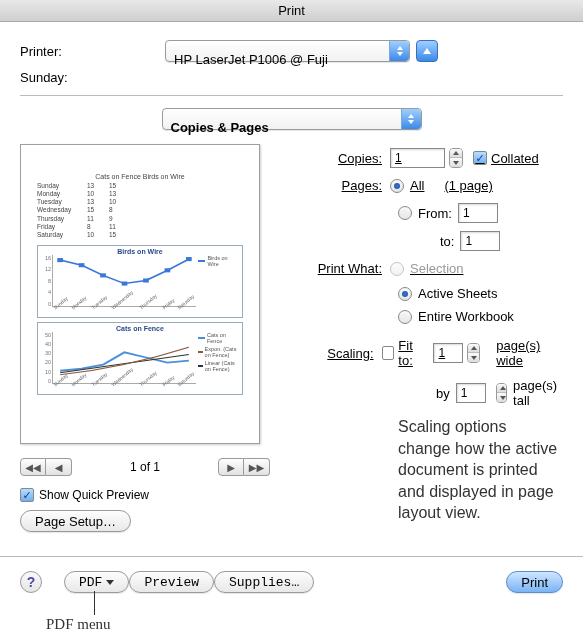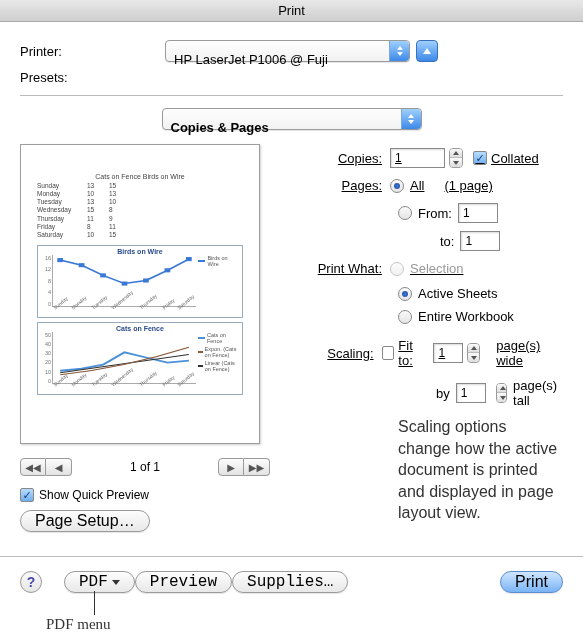--- a/index.html
+++ b/index.html
@@ -120,21 +120,21 @@
   .radio { width:14px; height:14px; border:1px solid #888; border-radius:50%; background:linear-gradient(#fafafa,#e5e5e5); display:inline-flex; align-items:center; justify-content:center; vertical-align:middle;}
   .radio.checked::after { content:""; width:6px; height:6px; background:radial-gradient(#3a78d8,#1e4a98); border-radius:50%;}
   .radio.disabled { opacity:0.5; }
   .sub { margin-left:98px; display:flex; align-items:center; margin-bottom:8px; gap:6px;}
   .hint { margin-left:98px; font-size:16px; color:#333; line-height:1.35; margin-top:4px; }
 
   .below-preview { margin-top:12px; }
   .quick-row { display:flex; align-items:center; gap:5px; font-size:12px;}
   .push-btn {
     display:inline-flex; align-items:center; justify-content:center;
-    height:22px; padding:0 14px; font-size:16px;
+    height:22px; padding:0 14px; font-size:13px;
     background:linear-gradient(#fdfdfd,#e8e8e8);
     border:1px solid #9a9a9a; border-radius:11px;
     box-shadow: 0 1px 1px rgba(0,0,0,0.1);
   }
   .push-btn.default {
     background:linear-gradient(#cfe6ff,#7ab4f5);
     border-color:#5a8ed0;
   }
   .footer {
     position:absolute; left:0; right:0; bottom:44px;
@@ -172,21 +172,21 @@
           <div class="tri-up"></div>
           <div class="tri-down"></div>
         </div>
     </div>
     <div class="sqbtn">
         <div class="tri-up"></div>
       </div>
   </div>
 
   <div class="row">
-    <div class="row-label">Presets:</div>
+    <div class="row-label">Sunday:</div>
   </div>
 
   <hr class="sep">
 
   <div class="section-select-row">
     <div class="select">
       <span>Copies &amp; Pages</span>
       <div class="endcap">
           <div class="tri-up"></div>
           <div class="tri-down"></div>

